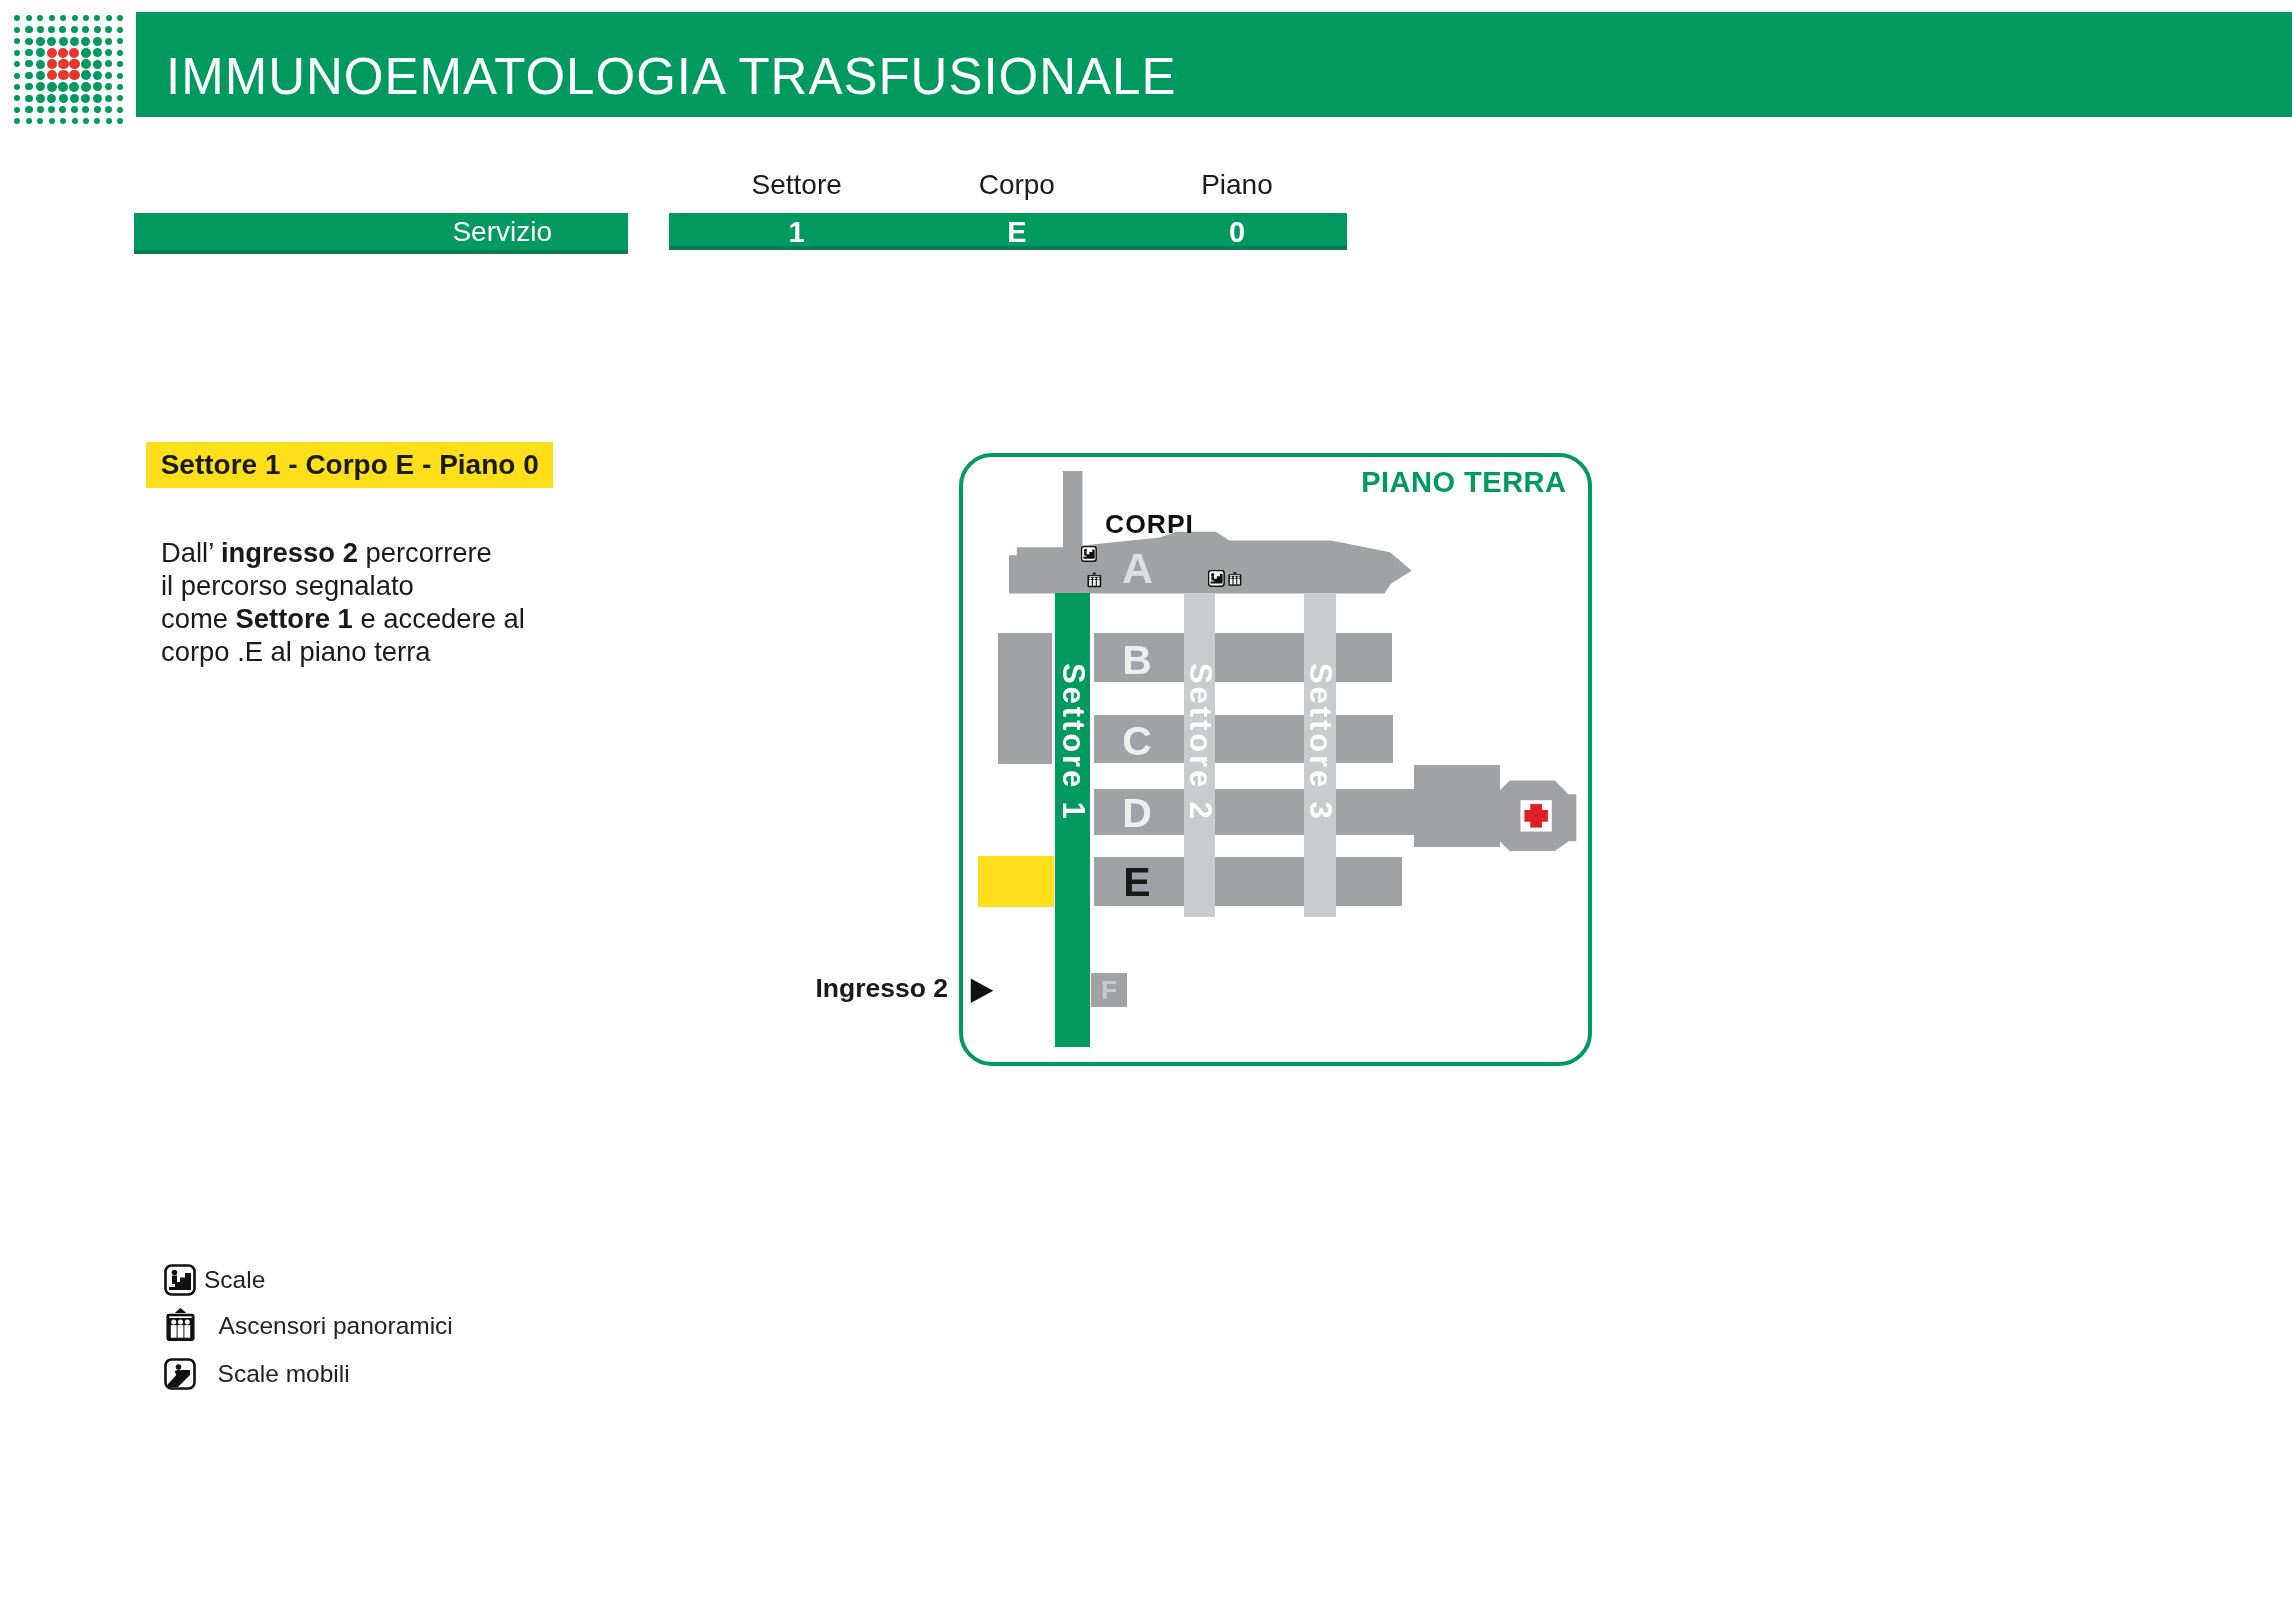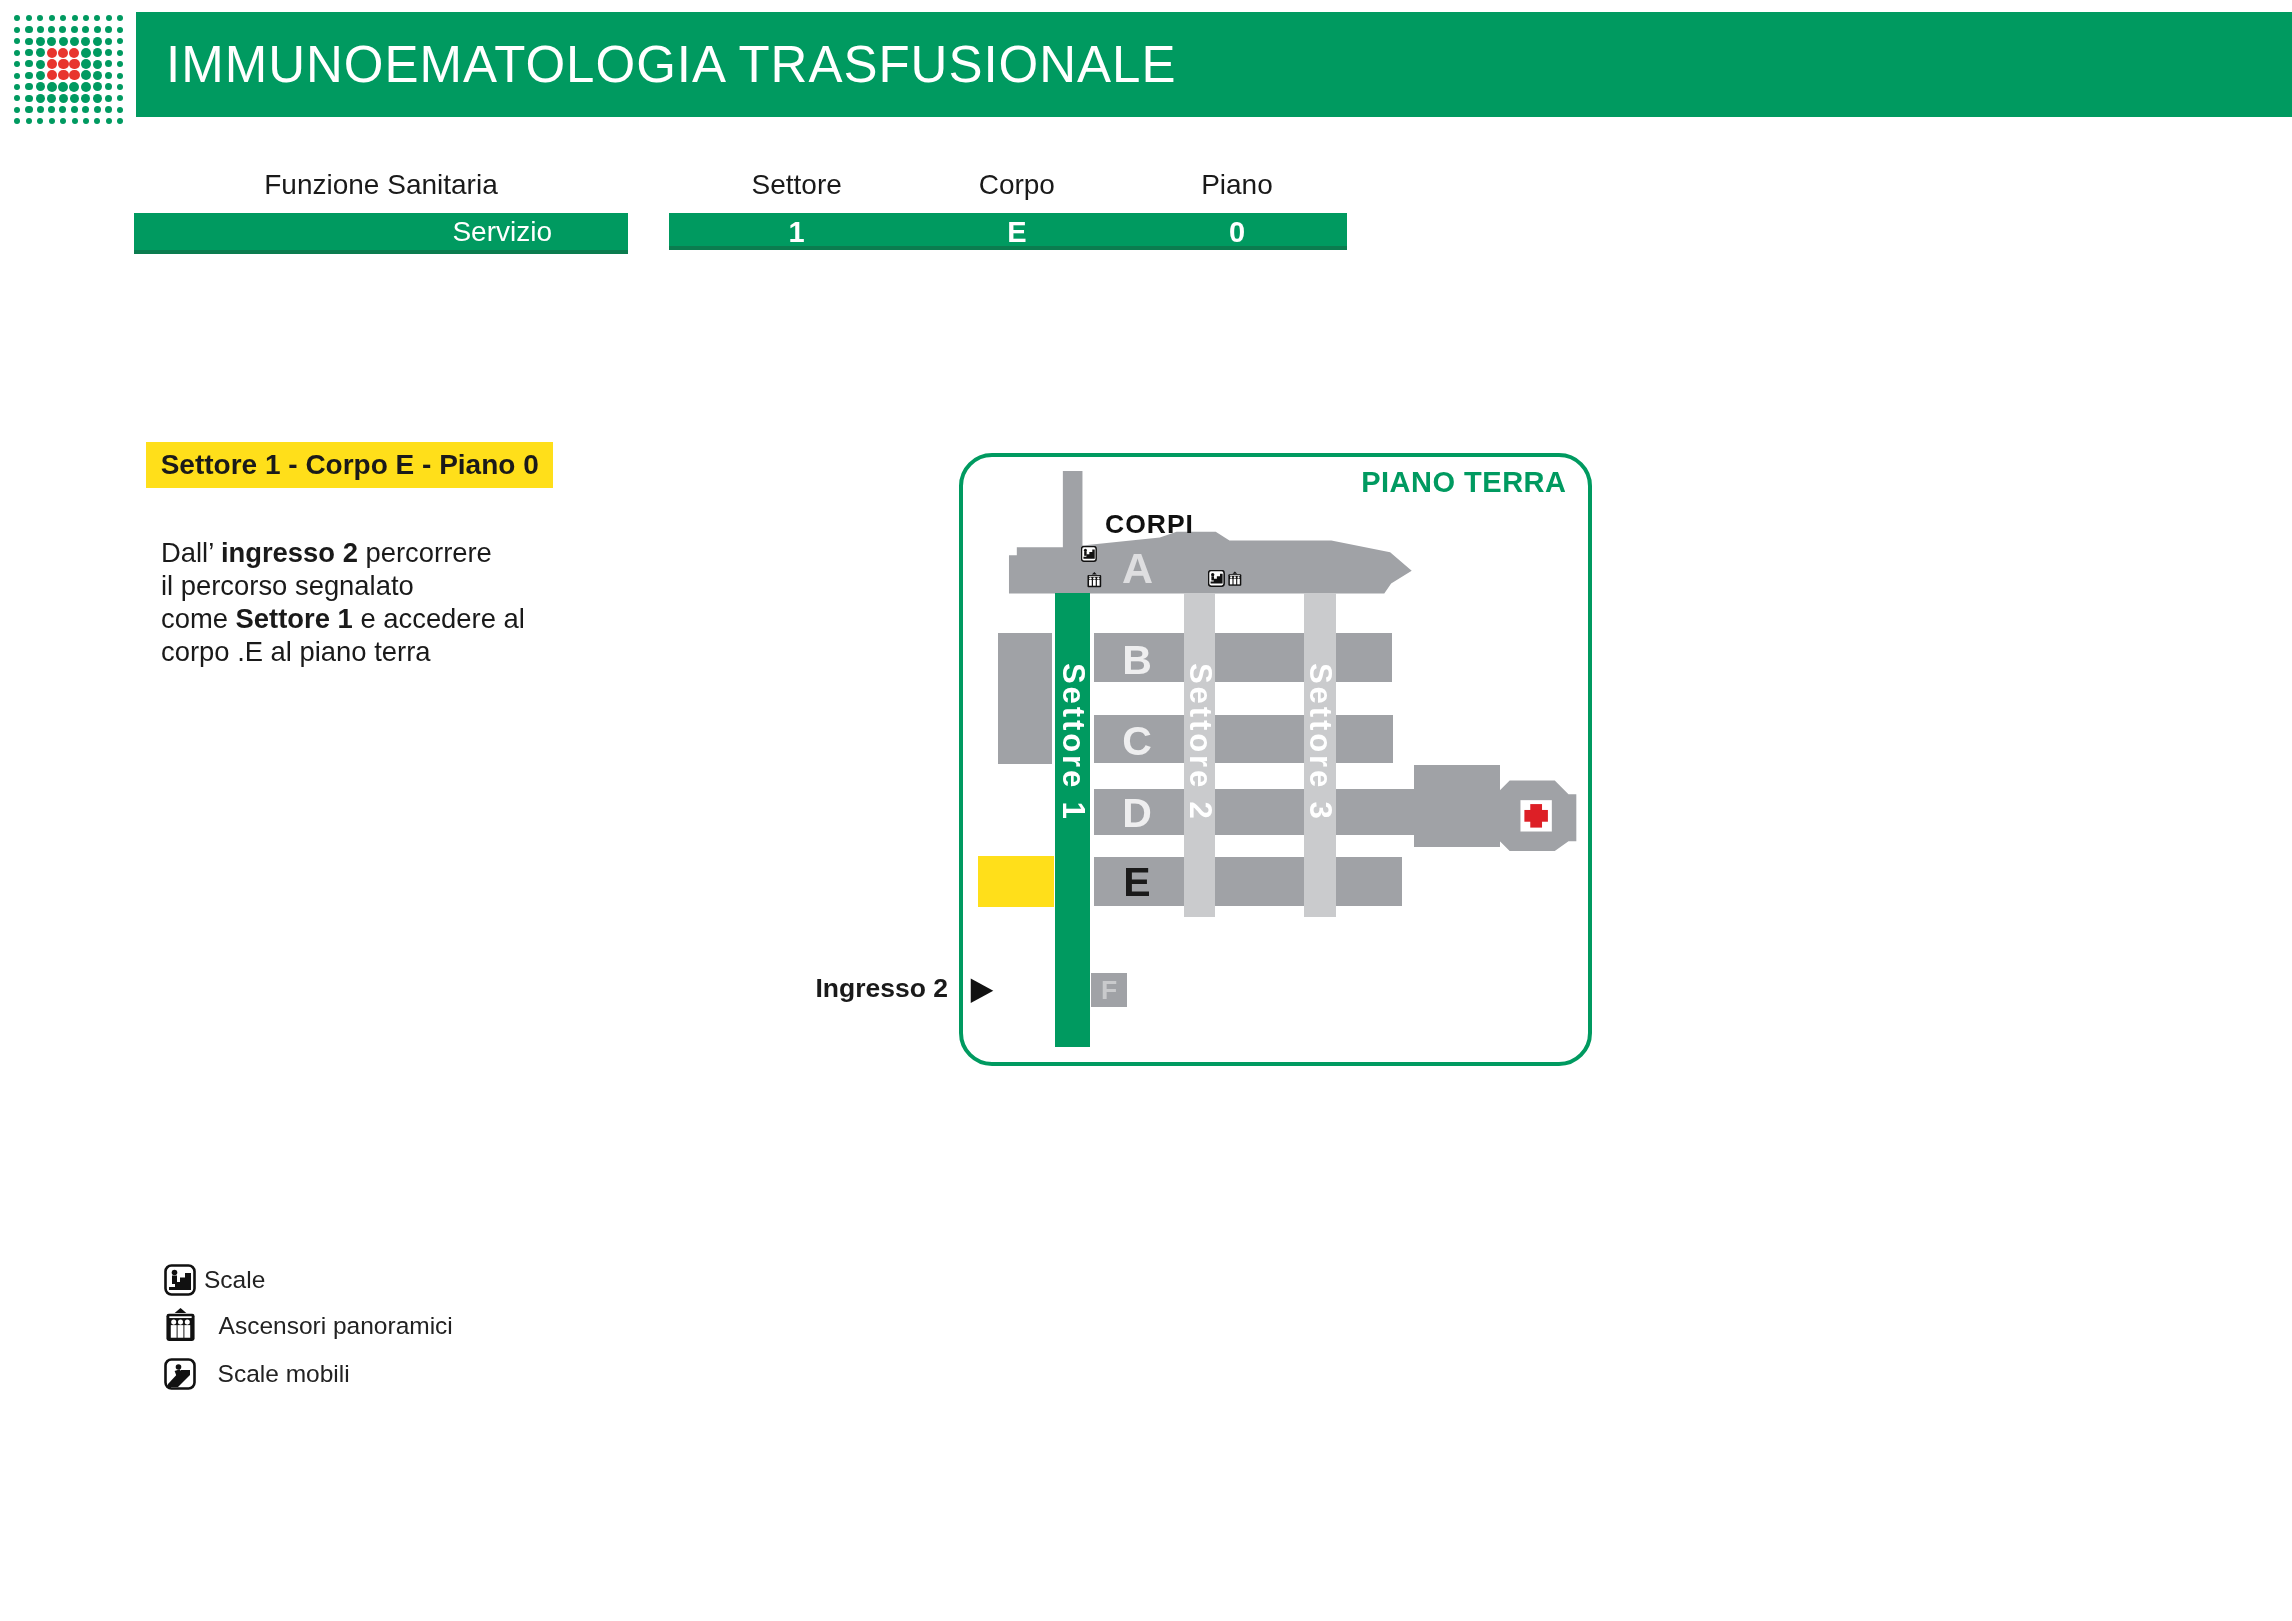--- a/index.html
+++ b/index.html
@@ -3,21 +3,21 @@
 <meta charset="utf-8">
 <style>
   html,body{margin:0;padding:0;background:#ffffff;}
   #page{position:relative;width:2293px;height:1621px;background:#ffffff;overflow:hidden;
         font-family:"Liberation Sans","DejaVu Sans",sans-serif;color:#1a1a1a;}
 
   
   #logo{position:absolute;left:11.8px;top:12.7px;width:116px;height:116px;}
   #logo .dot{position:absolute;border-radius:50%;}
   #banner{position:absolute;left:136px;top:11.8px;width:2156px;height:105px;background:#009a60;}
-  #banner .title{position:absolute;left:30px;top:0;height:123px;line-height:105px;
+  #banner .title{position:absolute;left:30px;top:12px;height:123px;line-height:105px;
                  color:#ffffff;font-size:51px;letter-spacing:1px;font-weight:400;white-space:nowrap;}
 
   
   .th{position:absolute;top:169px;height:35px;font-size:28px;color:#1a1a1a;}
   #th-left{left:134px;width:494px;text-align:center;}
   #th-right{left:669px;width:678px;display:flex;padding-left:17.6px;box-sizing:border-box;}
   #th-right .cell{flex:1;text-align:center;}
   .gbar{position:absolute;top:213px;height:37px;background:#009a60;border-bottom:4.9px solid #0b7c4f;}
   #bar-left{left:134px;width:494px;}
   #bar-left .val{position:absolute;right:76px;top:0;height:37px;line-height:38px;color:#fff;font-size:28px;}
@@ -175,21 +175,20 @@
       <div class="dot" style="height: 5.9px; width: 5.9px; left: 60px; top: 105px; background: rgb(0, 154, 96);"></div>
       <div class="dot" style="height: 5.9px; width: 5.9px; left: 71px; top: 105px; background: rgb(0, 154, 96);"></div>
       <div class="dot" style="height: 5.9px; width: 5.9px; left: 82px; top: 105px; background: rgb(0, 154, 96);"></div>
       <div class="dot" style="height: 5.9px; width: 5.9px; left: 94px; top: 105px; background: rgb(0, 154, 96);"></div>
       <div class="dot" style="height: 5.9px; width: 5.9px; left: 105px; top: 105px; background: rgb(0, 154, 96);"></div>
     </div>
   <div id="banner">
     <div class="title">IMMUNOEMATOLOGIA TRASFUSIONALE</div>
   </div>
 
-  <div class="th" id="th-left">Funzione Sanitaria</div>
   <div class="th" id="th-right">
     <div class="cell">Settore</div>
     <div class="cell">Corpo</div>
     <div class="cell">Piano</div>
   </div>
 
   <div class="gbar" id="bar-left">
     <span class="val">Servizio</span>
   </div>
   <div class="gbar" id="bar-right">

